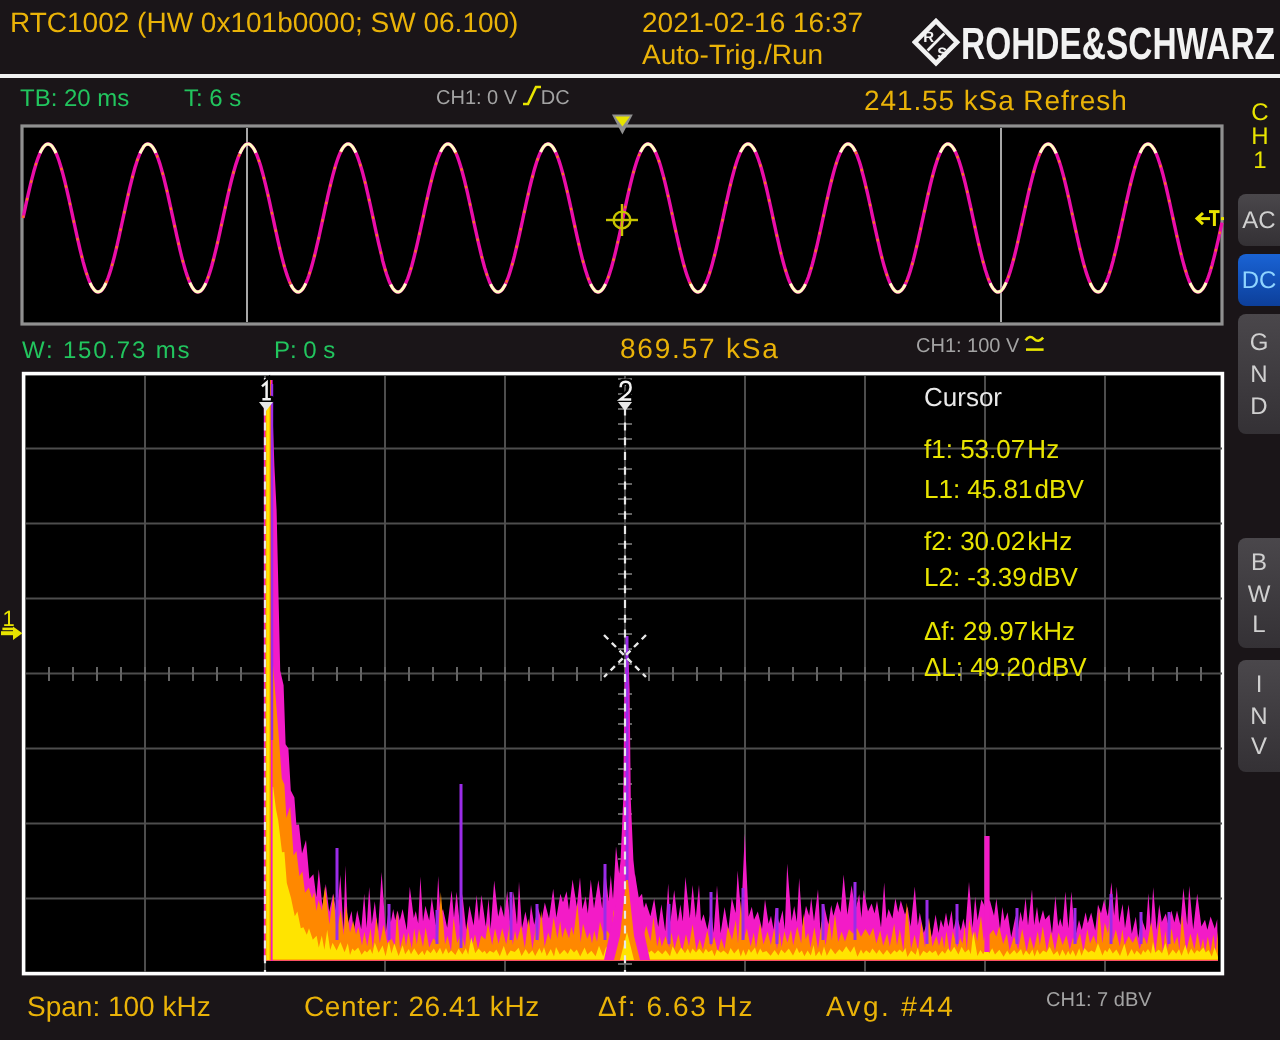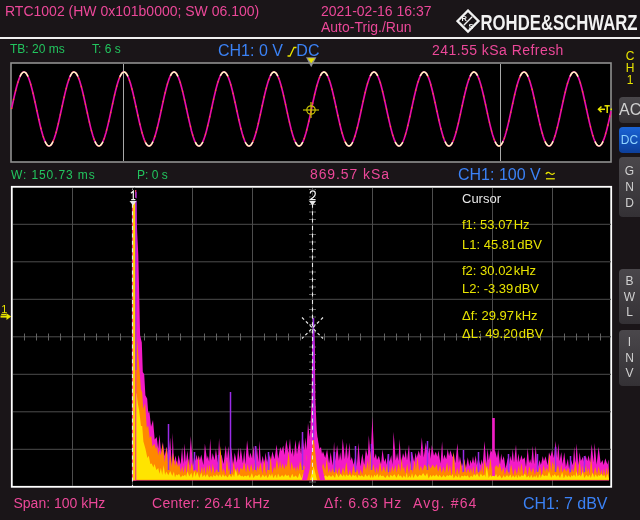--- a/index.html
+++ b/index.html
@@ -1,20 +1,20 @@
 <!DOCTYPE html>
 <html><head><meta charset="utf-8">
 <style>
   html,body{margin:0;padding:0;}
   body{width:640px;height:520px;background:#1a1518;position:relative;overflow:hidden;
        font-family:"Liberation Sans",sans-serif;}
   .abs{position:absolute;white-space:nowrap;}
-  .w{color:#ec4899;font-size:14px;}
+  .w{color:#eab308;font-size:14px;}
   .g{color:#22c55e;font-size:12px;}
-  .y{color:#3b82f6;font-size:16px;}
+  .y{color:#a3a3a3;font-size:10px;}
 </style></head>
 <body>
 <div class="abs w" style="left:5px;top:3px;">RTC1002 (HW 0x101b0000; SW 06.100)</div>
 <div class="abs w" style="left:321px;top:3px;">2021-02-16 16:37</div>
 <div class="abs w" style="left:321px;top:18.5px;">Auto-Trig./Run</div>
 <svg class="abs" style="left:456px;top:8.5px;" width="184" height="26" viewBox="0 0 184 26">
   <g stroke="#f2f2f2" fill="none">
     <rect x="4.6" y="4.6" width="14.9" height="14.9" transform="rotate(45 12 12)" stroke-width="2.3"></rect>
     <path d="M16.2,7.8 L7.8,16.2" stroke-width="1.4"></path>
   </g>
@@ -253,21 +253,21 @@
 <svg class="abs" style="left:0;top:303px;" width="12" height="20" viewBox="0 0 12 20">
   <g fill="#e8e400">
   <text x="1.2" y="10" font-size="11" font-family="Liberation Sans">1</text>
   <rect x="1.2" y="10.8" width="5.3" height="1.3"></rect>
   <rect x="0.5" y="12.6" width="6.5" height="2"></rect>
   <path d="M6.5,10.3 L11.2,13.6 L6.5,17 Z"></path>
   </g>
 </svg>
 <div class="abs w" style="left:13.5px;top:494.5px;">Span: 100 kHz</div>
 <div class="abs w" style="left:152px;top:494.5px;letter-spacing:0.3px;">Center: 26.41 kHz</div>
-<div class="abs w" style="left:324px;top:494.5px;letter-spacing:0.8px;">Δf: 6.63 Hz</div>
-<div class="abs w" style="left:413px;top:494.5px;letter-spacing:1.2px;">Avg. #64</div>
+<div class="abs w" style="left:299px;top:494.5px;letter-spacing:0.8px;">Δf: 6.63 Hz</div>
+<div class="abs w" style="left:413px;top:494.5px;letter-spacing:1.2px;">Avg. #44</div>
 <div class="abs y" style="left:523px;top:494.5px;">CH1: 7 dBV</div>
 <div class="abs" style="left:624px;top:50px;color:#e8e400;font-size:12px;line-height:12px;text-align:center;width:12px;">C<br>H<br>1</div>
-<div style="position:absolute;left:619px;width:21px;background:linear-gradient(180deg,#4a474b 0%,#403d41 45%,#343135 100%);border-radius:4px 0 0 4px;color:#d0d0d0;font-size:16px;text-align:center;top:97px;height:26px;line-height:26px;">AC</div>
+<div style="position:absolute;left:619px;width:21px;background:linear-gradient(180deg,#4a474b 0%,#403d41 45%,#343135 100%);border-radius:4px 0 0 4px;color:#d0d0d0;font-size:12px;text-align:center;top:97px;height:26px;line-height:26px;">AC</div>
 <div style="position:absolute;left:619px;width:21px;background:linear-gradient(180deg,#1a63d4 0%,#1353bb 45%,#0d3f9a 100%);border-radius:4px 0 0 4px;color:#8fd4ff;font-size:12px;text-align:center;top:127px;height:26px;line-height:26px;">DC</div>
 <div style="position:absolute;left:619px;width:21px;background:linear-gradient(180deg,#4a474b 0%,#403d41 45%,#343135 100%);border-radius:4px 0 0 4px;color:#d0d0d0;font-size:12px;text-align:center;top:157px;height:60px;line-height:16px;padding-top:6px;box-sizing:border-box;">G<br>N<br>D</div>
 <div style="position:absolute;left:619px;width:21px;background:linear-gradient(180deg,#4a474b 0%,#403d41 45%,#343135 100%);border-radius:4px 0 0 4px;color:#d0d0d0;font-size:12px;text-align:center;top:269px;height:55px;line-height:15.5px;padding-top:5px;box-sizing:border-box;">B<br>W<br>L</div>
 <div style="position:absolute;left:619px;width:21px;background:linear-gradient(180deg,#4a474b 0%,#403d41 45%,#343135 100%);border-radius:4px 0 0 4px;color:#d0d0d0;font-size:12px;text-align:center;top:330px;height:56px;line-height:15.5px;padding-top:5px;box-sizing:border-box;">I<br>N<br>V</div>
 
 </body></html>

